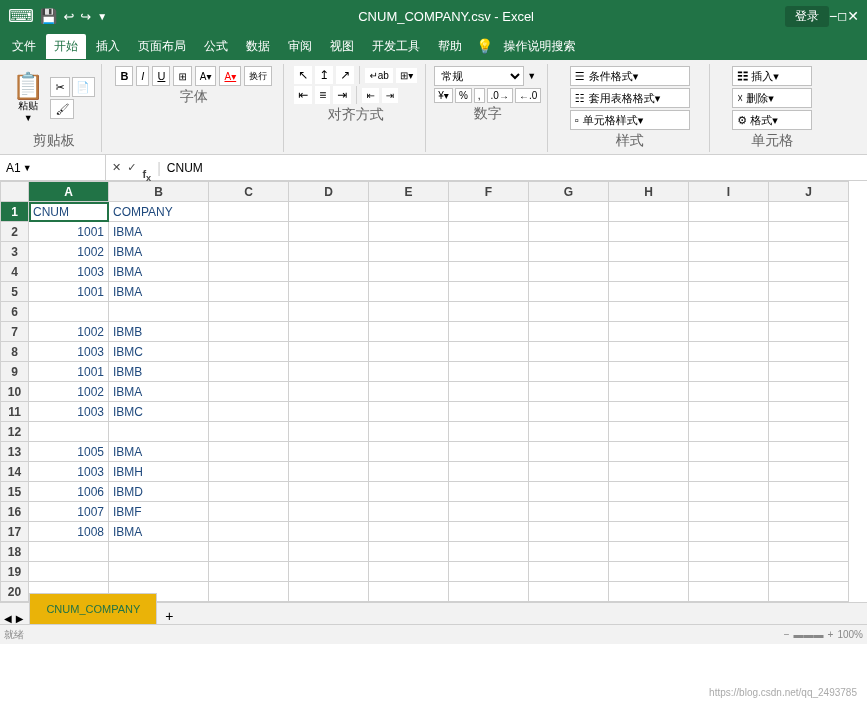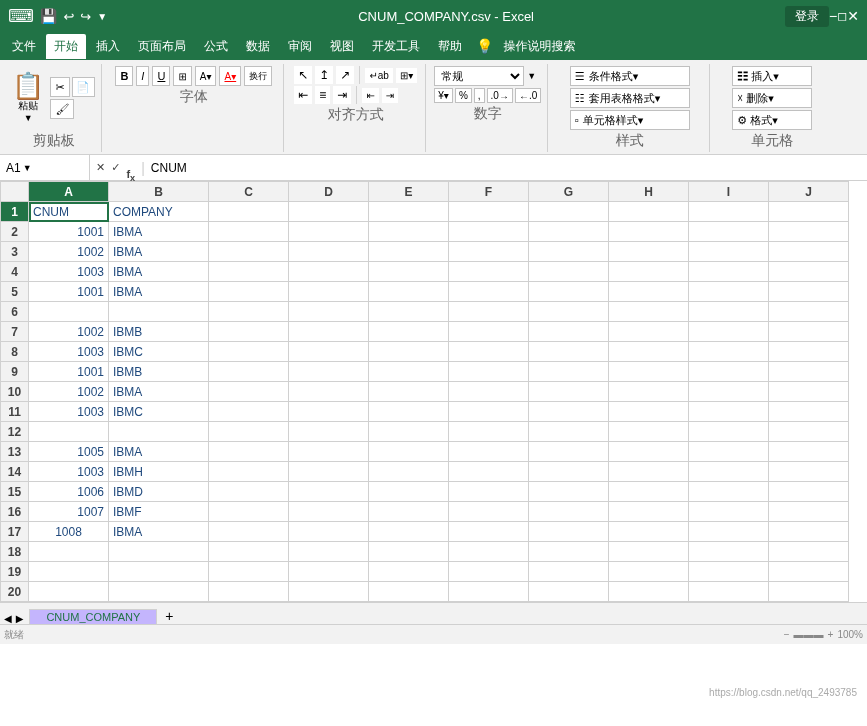--- a/index.html
+++ b/index.html
@@ -122,21 +122,21 @@
 
     
     .formula-bar {
       display: flex;
       align-items: center;
       border-bottom: 1px solid #d0d0d0;
       height: 26px;
       background: white;
     }
     .cell-ref {
-      width: 90px;
+      width: 106px;
       border-right: 1px solid #d0d0d0;
       padding: 0 6px;
       font-size: 12px;
       height: 100%;
       display: flex;
       align-items: center;
     }
     .formula-icons {
       display: flex;
       align-items: center;
@@ -209,24 +209,24 @@
     .sheet-tabs {
       height: 22px;
       background: #f2f2f2;
       border-top: 1px solid #d0d0d0;
       display: flex;
       align-items: flex-end;
       padding: 0 4px;
       gap: 0;
     }
     .sheet-tab {
-      padding: 1px 16px;
+      padding: 9px 16px;
       border: 1px solid #d0d0d0;
       border-bottom: none;
-      background: #c4b5fd;
+      background: #eab308;
       font-size: 11px;
       cursor: pointer;
       color: #217346;
     }
 
     
     .bottom-bar {
       height: 20px;
       background: #f2f2f2;
       border-top: 1px solid #d0d0d0;
@@ -655,21 +655,21 @@
             <td class="data-cell"></td>
             <td class="data-cell"></td>
             <td class="data-cell"></td>
             <td class="data-cell"></td>
             <td class="data-cell"></td>
             <td class="data-cell"></td>
             <td class="data-cell"></td>
           </tr>
           <tr>
             <th class="row-header">17</th>
-            <td class="data-cell" style="text-align: center; color: rgb(31, 73, 125);">1008</td>
+            <td class="data-cell" style="text-align: right; color: rgb(31, 73, 125);">1008</td>
             <td class="data-cell" style="text-align: left; color: rgb(31, 73, 125);">IBMA</td>
             <td class="data-cell"></td>
             <td class="data-cell"></td>
             <td class="data-cell"></td>
             <td class="data-cell"></td>
             <td class="data-cell"></td>
             <td class="data-cell"></td>
             <td class="data-cell"></td>
             <td class="data-cell"></td>
           </tr>

